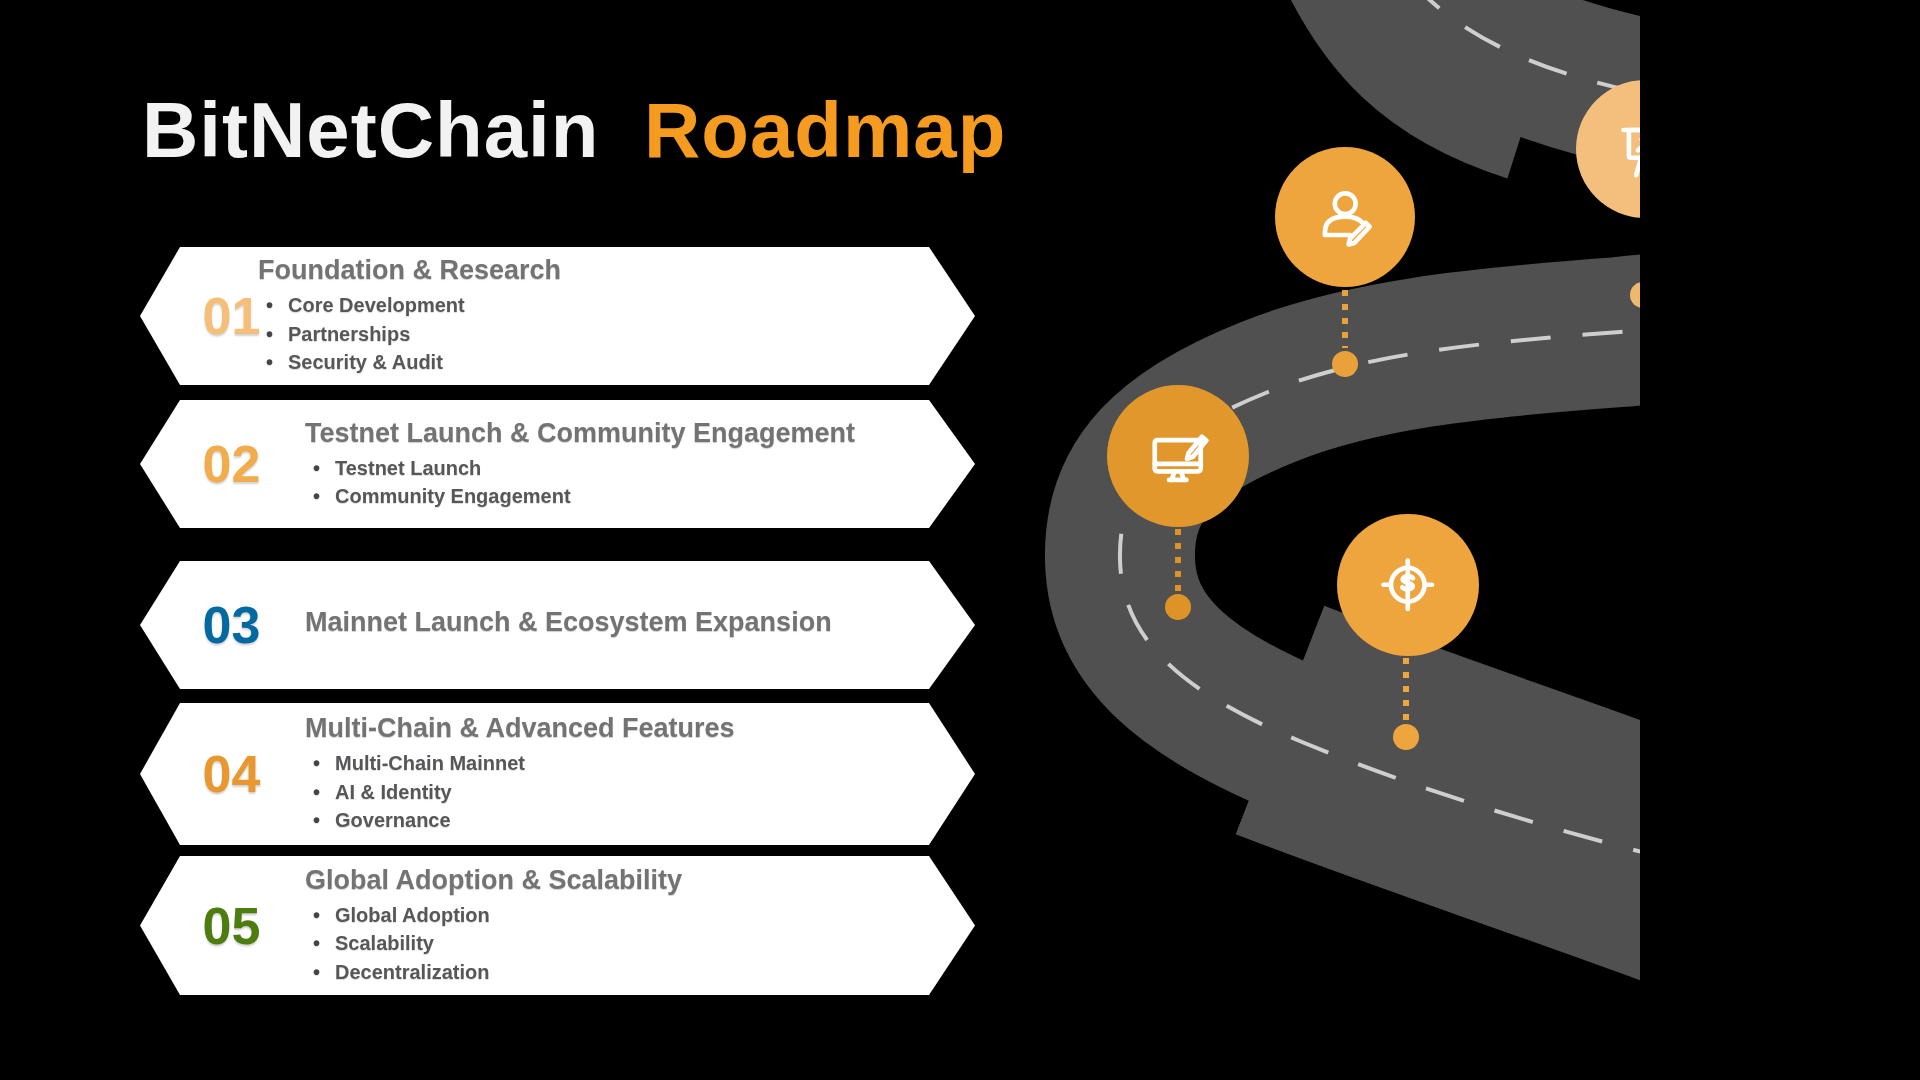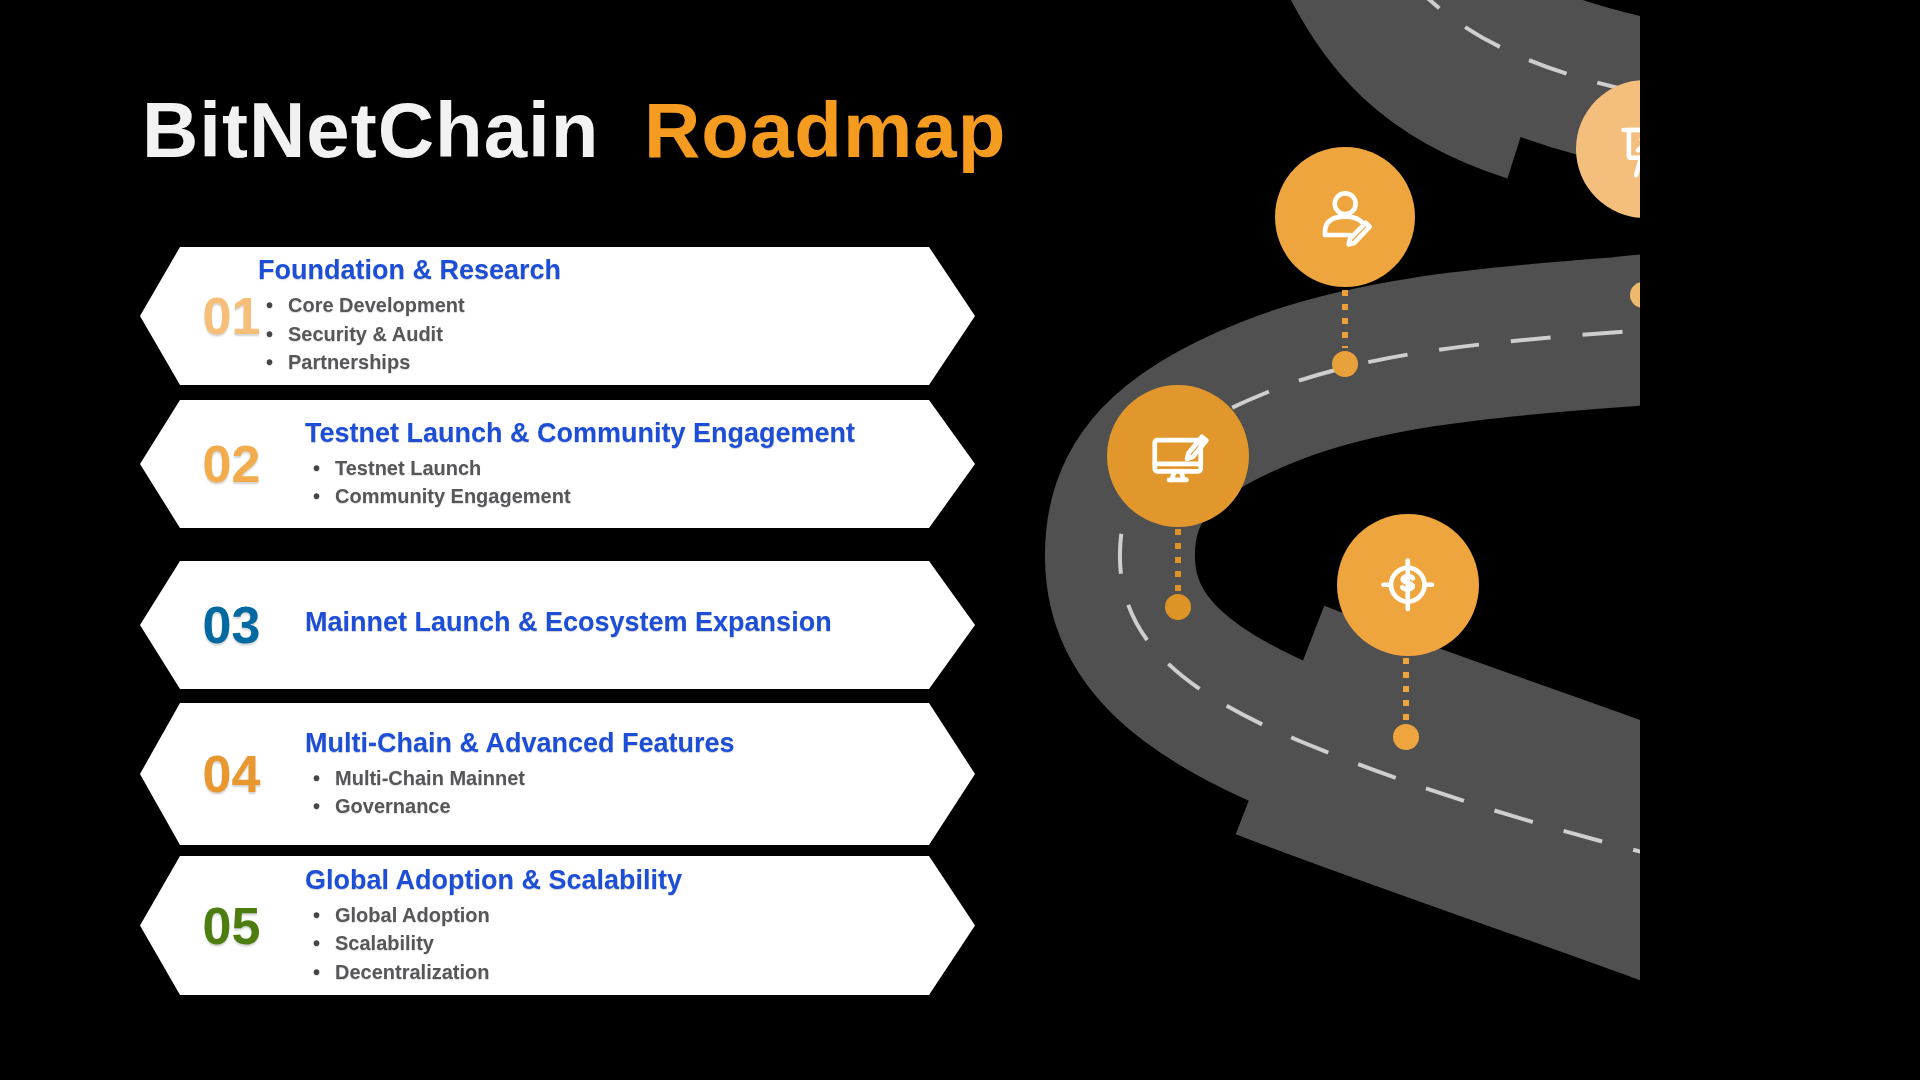--- a/index.html
+++ b/index.html
@@ -22,21 +22,21 @@
   .milestone svg{width:56%;height:56%;}
 
   
   .phases{position:absolute;left:0;top:0;width:100%;height:100%;z-index:3;}
   .banner{position:absolute;left:140px;width:835px;background:#FFFFFF;
           clip-path:polygon(40px 0, calc(100% - 46px) 0, 100% 50%, calc(100% - 46px) 100%, 40px 100%, 0 50%);}
   .num{position:absolute;left:14px;top:0;width:155px;height:100%;display:flex;
        align-items:center;justify-content:center;font-size:52px;font-weight:700;
        text-shadow:0 2px 2px rgba(0,0,0,.18);}
   .content{position:absolute;top:0;bottom:0;display:flex;flex-direction:column;justify-content:center;}
-  .ptitle{font-size:27px;font-weight:700;color:#1d4ed8;margin-bottom:5px;
+  .ptitle{font-size:27px;font-weight:700;color:#737373;margin-bottom:5px;
           text-shadow:0 1px 1px rgba(0,0,0,.2);}
   .blist{list-style:none;margin:0;padding:0;}
   .blist li{font-size:20px;font-weight:700;color:#57575A;line-height:28.5px;
             padding-left:30px;position:relative;text-shadow:0 1px 1px rgba(0,0,0,.15);}
   .blist li::before{content:"•";position:absolute;left:8px;color:#454548;}
 </style>
 </head>
 <body>
 
 <div class="stage">
@@ -138,22 +138,22 @@
   </div>
 
   <div class="phases">
 
     <div class="banner" style="top:247px;height:138px;">
       <div class="num" style="color: rgb(246, 190, 118);">01</div>
       <div class="content" style="left:118px;">
         <div class="ptitle">Foundation &amp; Research</div>
         <ul class="blist">
           <li>Core Development</li>
+          <li>Partnerships</li>
           <li>Security &amp; Audit</li>
-          <li>Partnerships</li>
         </ul>
       </div>
     </div>
 
     <div class="banner" style="top:400px;height:128px;">
       <div class="num" style="color: rgb(243, 172, 75);">02</div>
       <div class="content" style="left:165px;">
         <div class="ptitle">Testnet Launch &amp; Community Engagement</div>
         <ul class="blist">
           <li>Testnet Launch</li>
@@ -168,20 +168,21 @@
         <div class="ptitle">Mainnet Launch &amp; Ecosystem Expansion</div>
       </div>
     </div>
 
     <div class="banner" style="top:703px;height:142px;">
       <div class="num" style="color: rgb(233, 152, 47);">04</div>
       <div class="content" style="left:165px;">
         <div class="ptitle">Multi-Chain &amp; Advanced Features</div>
         <ul class="blist">
           <li>Multi-Chain Mainnet</li>
+          <li>AI &amp; Identity</li>
           <li>Governance</li>
         </ul>
       </div>
     </div>
 
     <div class="banner" style="top:856px;height:139px;">
       <div class="num" style="color: #4d7c0f;">05</div>
       <div class="content" style="left:165px;">
         <div class="ptitle">Global Adoption &amp; Scalability</div>
         <ul class="blist">

